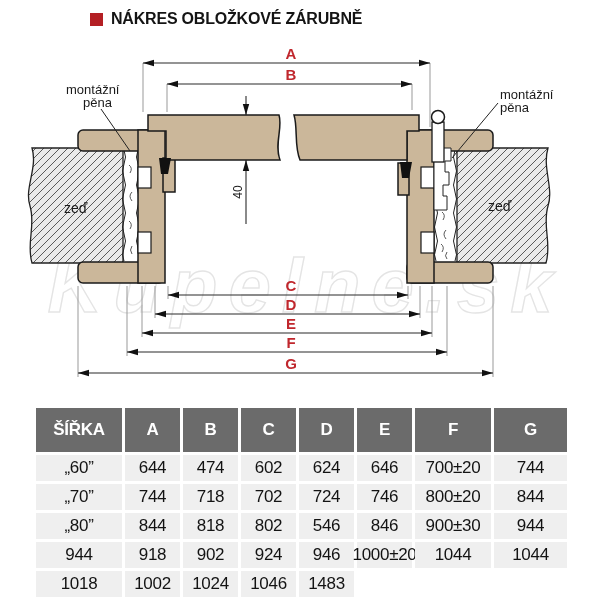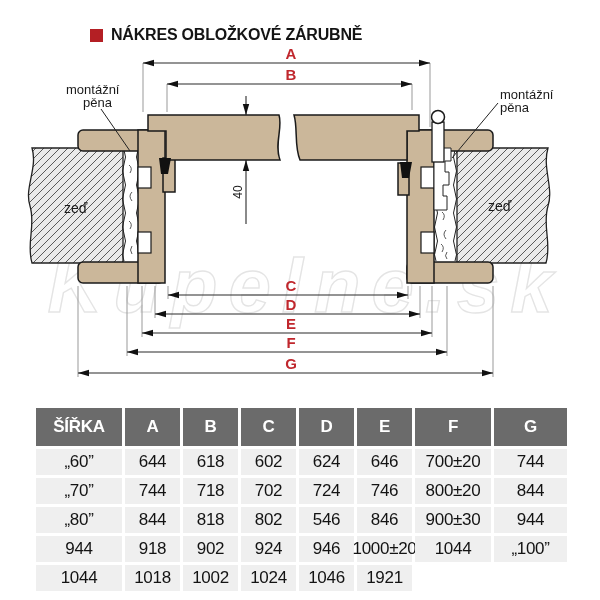--- a/index.html
+++ b/index.html
@@ -1,34 +1,34 @@
 <!DOCTYPE html>
 <html><head>
 <meta charset="utf-8">
 <style>
   html,body{margin:0;padding:0;background:#fff;}
   #stage{position:relative;width:600px;height:600px;background:#fff;overflow:hidden;
          font-family:"Liberation Sans",sans-serif;}
   
-  .title-row{position:absolute;left:90px;top:10px;display:flex;align-items:center;gap:8px;margin-top:16px;}
+  .title-row{position:absolute;left:90px;top:10px;display:flex;align-items:center;gap:8px;}
   .title-sq{width:13px;height:13px;background:#b41f24;}
   .title-tx{font-size:16px;font-weight:800;letter-spacing:-0.2px;color:#141414;}
   
   svg#diag{position:absolute;left:0;top:0;}
   .dimletter{font-size:15px;font-weight:bold;fill:#c0272d;text-anchor:middle;}
   .calloutt{font-size:13px;fill:#1a1a1a;}
   .wallt{font-size:14px;fill:#1a1a1a;}
   .fortyt{font-size:12px;fill:#1a1a1a;text-anchor:middle;}
   .wmark{font-size:76px;font-weight:bold;font-style:italic;fill:#ffffff;fill-opacity:0;
          stroke:#dedede;stroke-width:1.4;text-anchor:middle;opacity:.8;}
   
   .size-table{position:absolute;left:36px;top:408px;width:531px;display:grid;
     grid-template-columns:86px 55px 55px 55px 55px 55px 76px 73px;
     grid-auto-rows:auto;gap:3px;background:#fff;letter-spacing:-0.3px;}
-  .hcell{background:#6b6b6b;color:#fff;font-weight:bold;font-size:17px;height:38px;
+  .hcell{background:#6b6b6b;color:#fff;font-weight:bold;font-size:17px;height:44px;
     display:flex;align-items:center;justify-content:center;}
   .bcell{background:#efefef;color:#131313;font-size:17px;height:26px;
     display:flex;align-items:center;justify-content:center;}
 </style>
 </head>
 <body>
 
 <div id="stage">
 
   <div class="title-row">
@@ -171,21 +171,21 @@
     <div class="hcell">A</div>
     <div class="hcell">B</div>
     <div class="hcell">C</div>
     <div class="hcell">D</div>
     <div class="hcell">E</div>
     <div class="hcell">F</div>
     <div class="hcell">G</div>
 
     <div class="bcell">„60”</div>
     <div class="bcell">644</div>
-    <div class="bcell">618</div>
+    <div class="bcell">474</div>
     <div class="bcell">602</div>
     <div class="bcell">624</div>
     <div class="bcell">646</div>
     <div class="bcell">700±20</div>
     <div class="bcell">744</div>
 
     <div class="bcell">„70”</div>
     <div class="bcell">744</div>
     <div class="bcell">718</div>
     <div class="bcell">702</div>
@@ -204,21 +204,20 @@
     <div class="bcell">944</div>
 
     <div class="bcell">944</div>
     <div class="bcell">918</div>
     <div class="bcell">902</div>
     <div class="bcell">924</div>
     <div class="bcell">946</div>
     <div class="bcell">1000±20</div>
     <div class="bcell">1044</div>
 
-    <div class="bcell">„100”</div>
     <div class="bcell">1044</div>
     <div class="bcell">1018</div>
     <div class="bcell">1002</div>
     <div class="bcell">1024</div>
     <div class="bcell">1046</div>
-    <div class="bcell">1921</div>
+    <div class="bcell">1483</div>
   </div>
 </div>
 
 </body></html>

